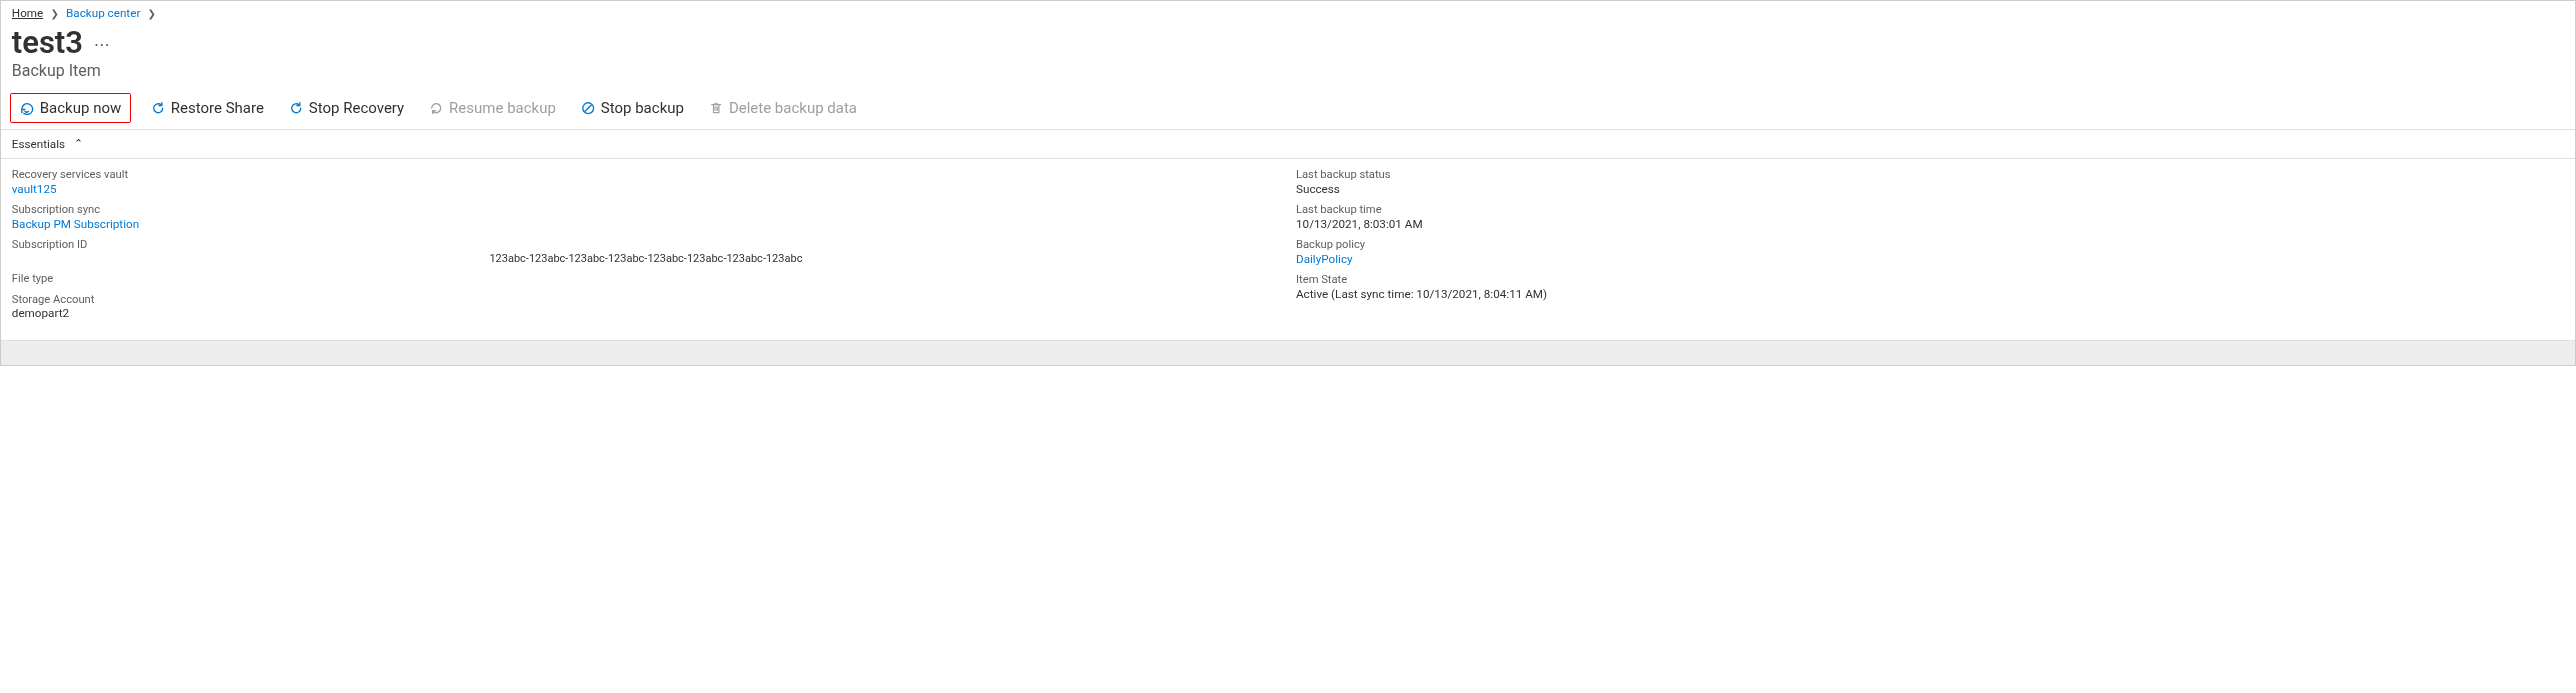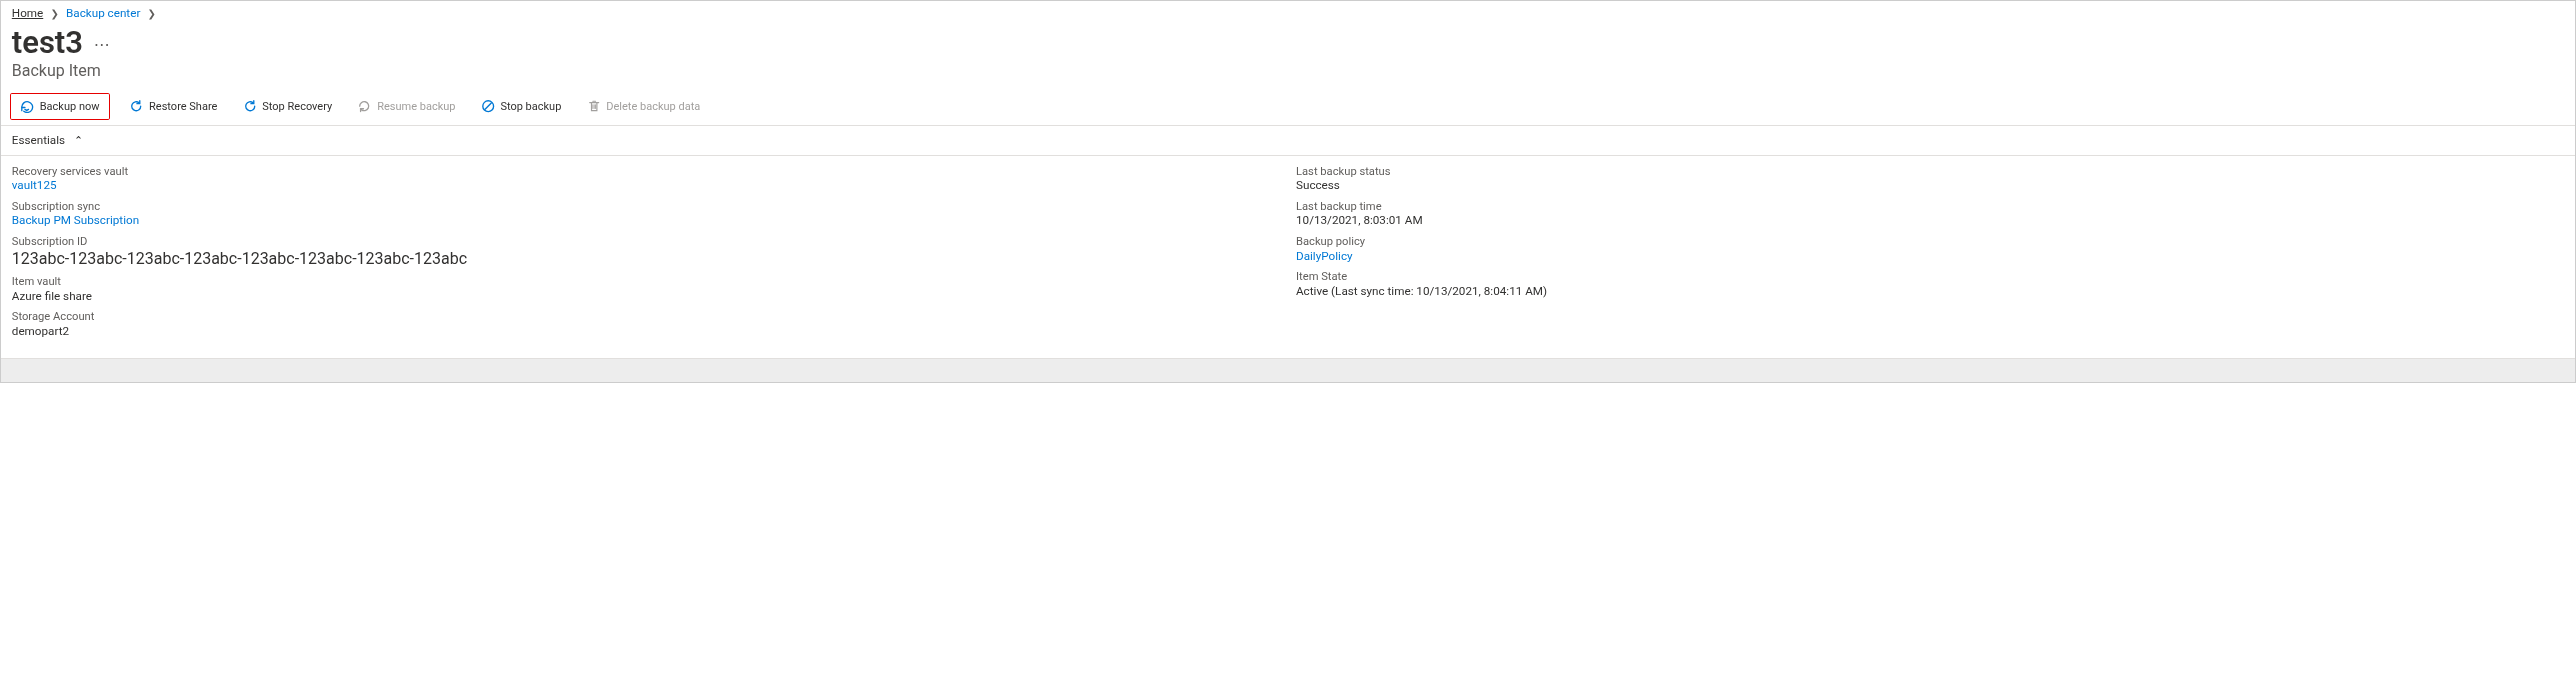--- a/index.html
+++ b/index.html
@@ -68,21 +68,21 @@
     padding: 3.6px 9px 5.4px 9px;
     border-bottom: 0.9px solid #e1dfdd;
   }
   .tool-btn {
     display: inline-flex;
     align-items: center;
     gap: 5.4px;
     background: none;
     border: none;
     font: inherit;
-    font-size: 11px;
+    font-size: 15px;
     color: #323130;
     cursor: pointer;
     padding: 3.6px 5.4px;
     justify-content: flex-end;
   }
   .tool-btn.disabled {
     color: #a19f9d;
     cursor: default;
   }
   .tool-btn svg { width: 14.4px; height: 14.4px; }
@@ -125,21 +125,21 @@
     margin-bottom: 0.9px;
   }
   .field-value {
     font-size: 11.7px;
     color: #323130;
   }
   .field-value.link {
     color: #0078d4;
     cursor: pointer;
   }
-  .field-value.small { font-size: 16px; }
+  .field-value.small { font-size: 11px; text-align: center; }
   
   .bottom-bar {
     height: 23.4px;
     background: #ededed;
     border-top: 0.9px solid #e1dfdd;
   }
 </style>
 </head>
 <body>
 
@@ -224,22 +224,21 @@
       </div>
       <div class="field">
         <div class="field-label">Subscription sync</div>
         <div class="field-value link">Backup PM Subscription</div>
       </div>
       <div class="field">
         <div class="field-label">Subscription ID</div>
         <div class="field-value small">123abc-123abc-123abc-123abc-123abc-123abc-123abc-123abc</div>
       </div>
       <div class="field">
-        <div class="field-label">Item vault</div>
-        <div class="field-value">Azure file share</div>
+        <div class="field-label">File type</div>
       </div>
       <div class="field">
         <div class="field-label">Storage Account</div>
         <div class="field-value">demopart2</div>
       </div>
     </div>
 
     <div class="col">
       <div class="field">
         <div class="field-label">Last backup status</div>

